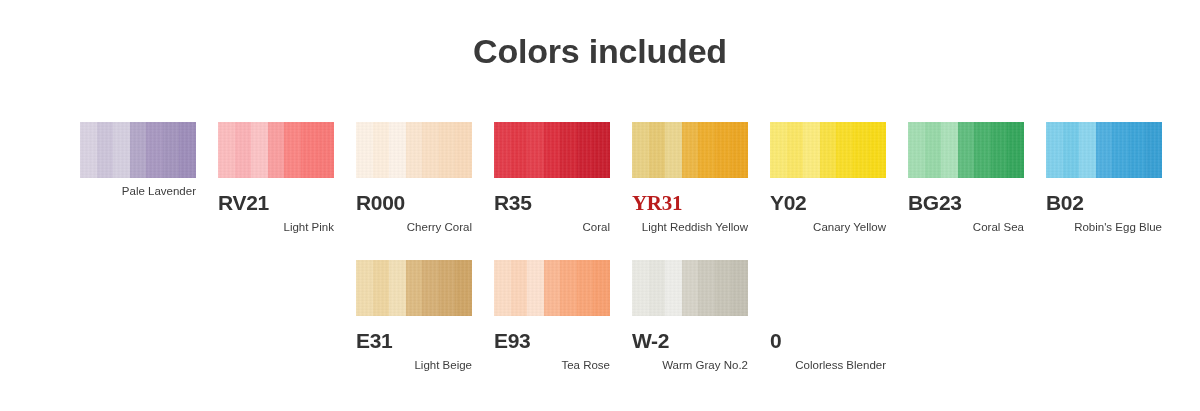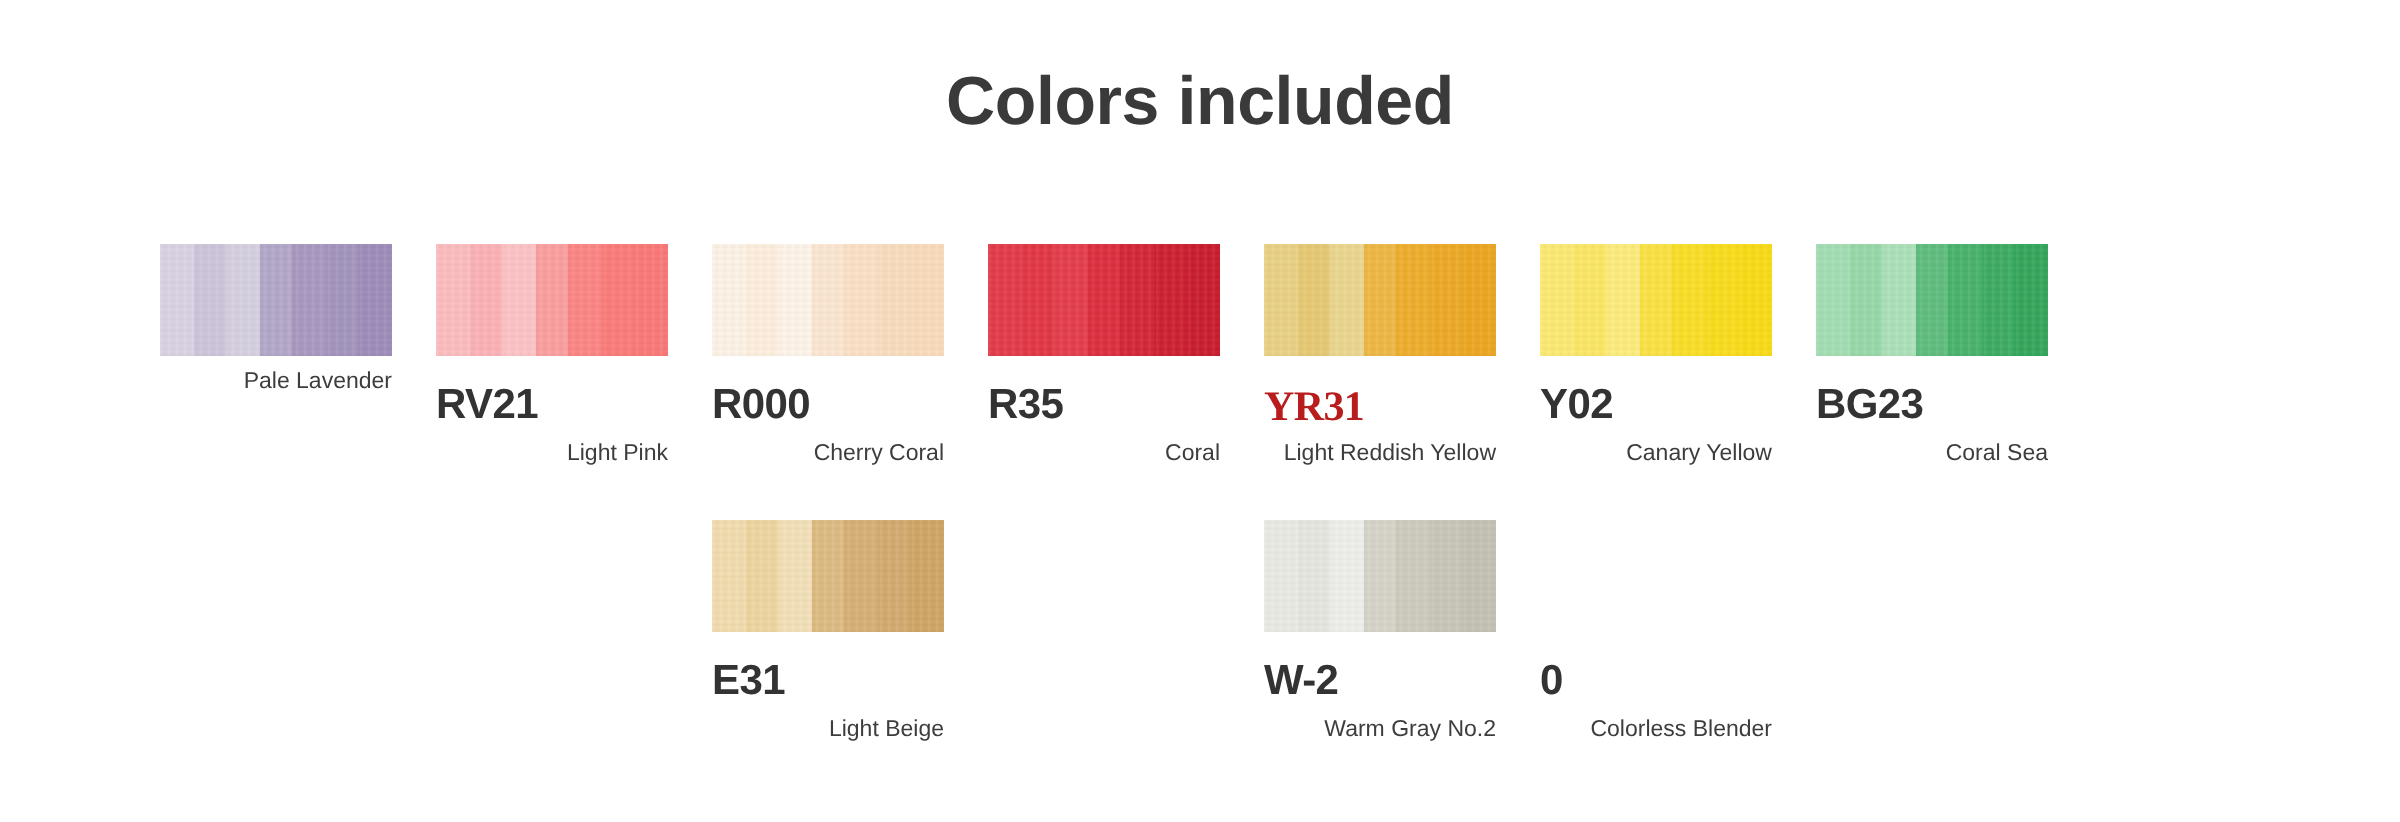--- a/index.html
+++ b/index.html
@@ -196,36 +196,64 @@
           <div class="chip-band" style="left: 33px; width: 17px; background: rgb(171, 225, 185);"></div>
           <div class="chip-band" style="left: 50px; width: 16px; background: rgb(95, 189, 126);"></div>
           <div class="chip-band" style="left: 66px; width: 17px; background: rgb(73, 178, 108);"></div>
           <div class="chip-band" style="left: 83px; width: 16px; background: rgb(61, 171, 98);"></div>
           <div class="chip-band" style="left: 99px; width: 17px; background: rgb(52, 166, 91);"></div>
           <div class="chip-grain"></div>
         </div>
         <div class="swatch-code" style="color: rgb(51, 51, 51);">BG23</div>
         <div class="swatch-name" style="color: rgb(61, 61, 61);">Coral Sea</div>
       </div>
+      <div class="swatch-cell" style="left: 966px; width: 116px;">
+        <div class="swatch-chip" style="height: 56px; width: 116px;">
+          <div class="chip-band" style="left: 0px; width: 17px; background: rgb(128, 208, 236);"></div>
+          <div class="chip-band" style="left: 17px; width: 16px; background: rgb(116, 203, 233);"></div>
+          <div class="chip-band" style="left: 33px; width: 17px; background: rgb(139, 213, 238);"></div>
+          <div class="chip-band" style="left: 50px; width: 16px; background: rgb(78, 175, 223);"></div>
+          <div class="chip-band" style="left: 66px; width: 17px; background: rgb(65, 168, 219);"></div>
+          <div class="chip-band" style="left: 83px; width: 16px; background: rgb(59, 164, 216);"></div>
+          <div class="chip-band" style="left: 99px; width: 17px; background: rgb(55, 159, 212);"></div>
+          <div class="chip-grain"></div>
+        </div>
+        <div class="swatch-code" style="color: rgb(51, 51, 51);">B02</div>
+        <div class="swatch-name" style="color: rgb(61, 61, 61);">Robin's Egg Blue</div>
+      </div>
     </div>
     <div class="swatch-row" style="height: 138px;">
       <div class="swatch-cell" style="left: 276px; width: 116px;">
         <div class="swatch-chip" style="height: 56px; width: 116px;">
           <div class="chip-band" style="left: 0px; width: 17px; background: rgb(241, 220, 174);"></div>
           <div class="chip-band" style="left: 17px; width: 16px; background: rgb(238, 213, 160);"></div>
           <div class="chip-band" style="left: 33px; width: 17px; background: rgb(242, 224, 183);"></div>
           <div class="chip-band" style="left: 50px; width: 16px; background: rgb(221, 187, 130);"></div>
           <div class="chip-band" style="left: 66px; width: 17px; background: rgb(214, 176, 118);"></div>
           <div class="chip-band" style="left: 83px; width: 16px; background: rgb(210, 170, 110);"></div>
           <div class="chip-band" style="left: 99px; width: 17px; background: rgb(207, 165, 102);"></div>
           <div class="chip-grain"></div>
         </div>
         <div class="swatch-code" style="color: rgb(51, 51, 51);">E31</div>
         <div class="swatch-name" style="color: rgb(61, 61, 61);">Light Beige</div>
       </div>
+      <div class="swatch-cell" style="left: 414px; width: 116px;">
+        <div class="swatch-chip" style="height: 56px; width: 116px;">
+          <div class="chip-band" style="left: 0px; width: 17px; background: rgb(252, 220, 197);"></div>
+          <div class="chip-band" style="left: 17px; width: 16px; background: rgb(252, 213, 186);"></div>
+          <div class="chip-band" style="left: 33px; width: 17px; background: rgb(253, 226, 208);"></div>
+          <div class="chip-band" style="left: 50px; width: 16px; background: rgb(251, 184, 147);"></div>
+          <div class="chip-band" style="left: 66px; width: 17px; background: rgb(251, 172, 129);"></div>
+          <div class="chip-band" style="left: 83px; width: 16px; background: rgb(250, 165, 119);"></div>
+          <div class="chip-band" style="left: 99px; width: 17px; background: rgb(249, 160, 112);"></div>
+          <div class="chip-grain"></div>
+        </div>
+        <div class="swatch-code" style="color: rgb(51, 51, 51);">E93</div>
+        <div class="swatch-name" style="color: rgb(61, 61, 61);">Tea Rose</div>
+      </div>
       <div class="swatch-cell" style="left: 552px; width: 116px;">
         <div class="swatch-chip" style="height: 56px; width: 116px;">
           <div class="chip-band" style="left: 0px; width: 17px; background: rgb(234, 234, 228);"></div>
           <div class="chip-band" style="left: 17px; width: 16px; background: rgb(230, 230, 223);"></div>
           <div class="chip-band" style="left: 33px; width: 17px; background: rgb(238, 238, 234);"></div>
           <div class="chip-band" style="left: 50px; width: 16px; background: rgb(214, 211, 200);"></div>
           <div class="chip-band" style="left: 66px; width: 17px; background: rgb(205, 202, 190);"></div>
           <div class="chip-band" style="left: 83px; width: 16px; background: rgb(200, 197, 184);"></div>
           <div class="chip-band" style="left: 99px; width: 17px; background: rgb(196, 193, 180);"></div>
           <div class="chip-grain"></div>

